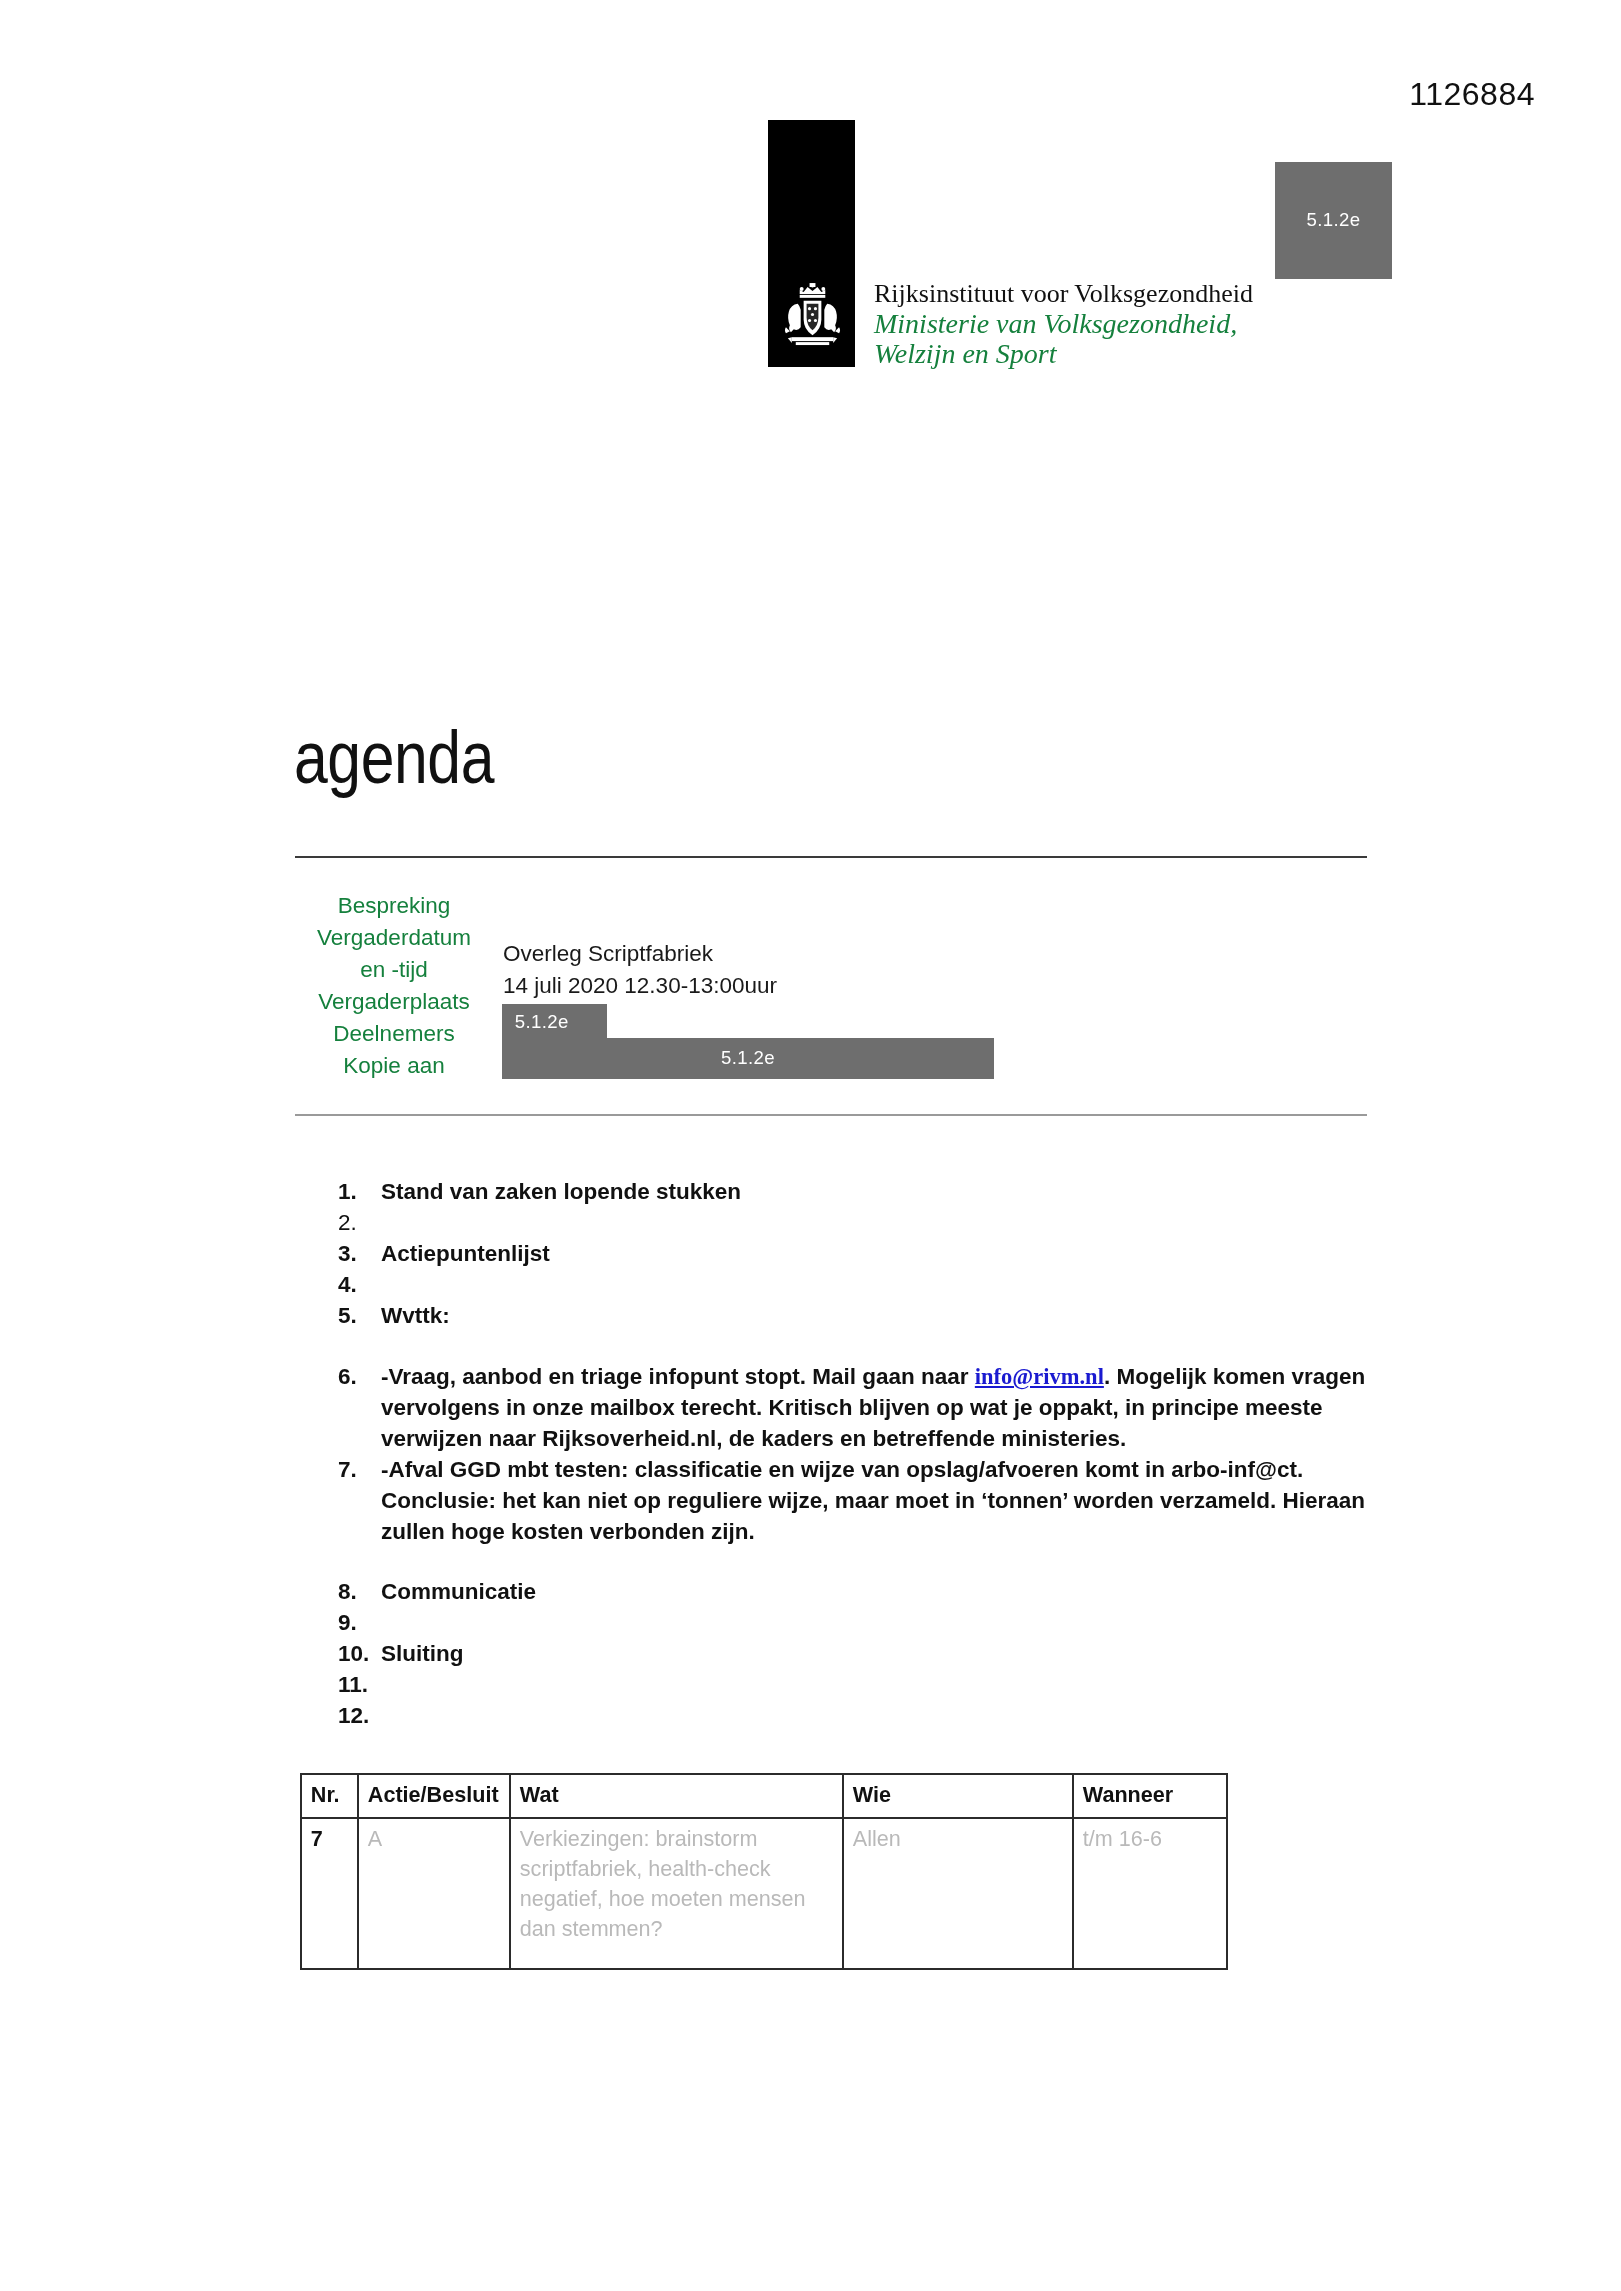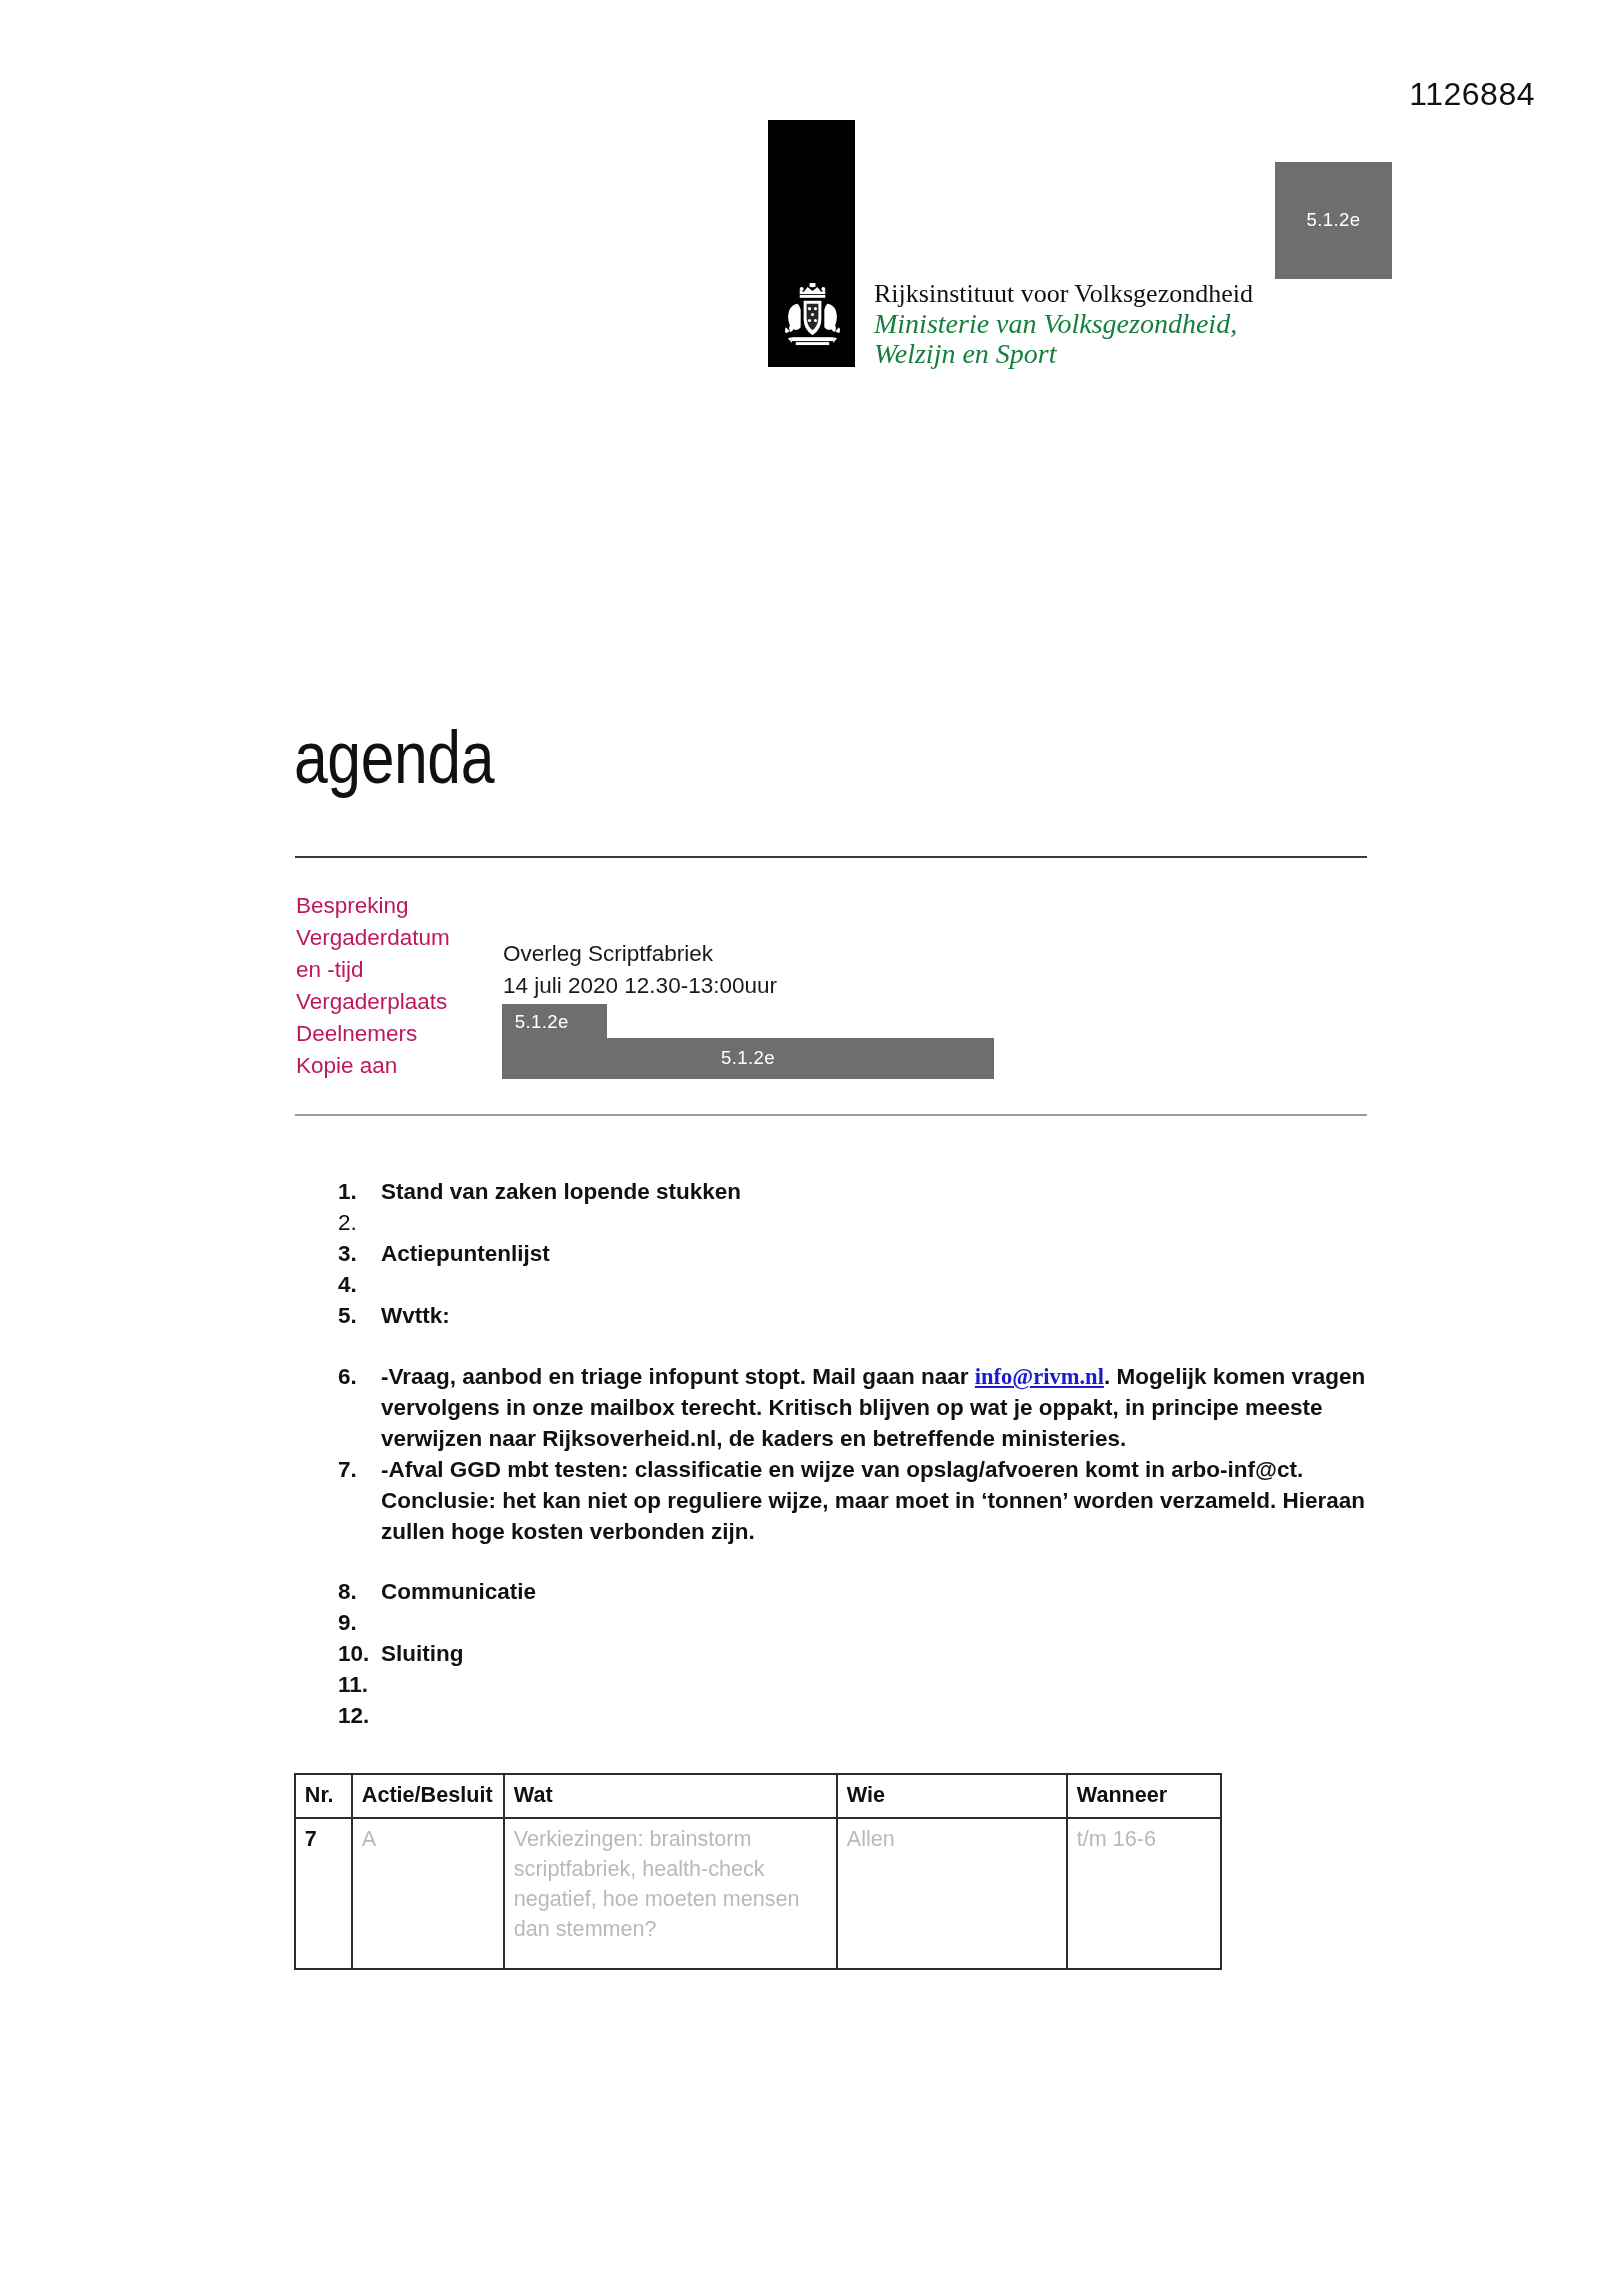--- a/index.html
+++ b/index.html
@@ -134,22 +134,23 @@
   }
   .meta-labels {
     position: absolute;
     left: 0;
     top: 0;
     width: 196px;
   }
   .meta-label {
     font-size: 22.5px;
     line-height: 32px;
-    color: #be185d;
+    color: #15803d;
     white-space: nowrap;
+    text-align: center;
   }
   .meta-values {
     position: absolute;
     left: 207px;
     top: 0;
     margin-top: 48px;
   }
   .meta-value {
     font-size: 22.5px;
     line-height: 32px;
@@ -204,21 +205,21 @@
   .ag-link {
     color: #1a1ad0;
     text-decoration: underline;
     font-weight: bold;
     font-family: Liberation Serif, serif;
   }
 
   
   .action-table {
     position: absolute;
-    left: 294px;
+    left: 300px;
     top: 1773px;
     width: 926px;
     border-collapse: collapse;
     table-layout: fixed;
     border-radius: 17px;
   }
   .action-table th,
   .action-table td {
     border: 2px solid #2b2b2b;
     padding: 4.9px 8.8px 6.9px 8.8px;

